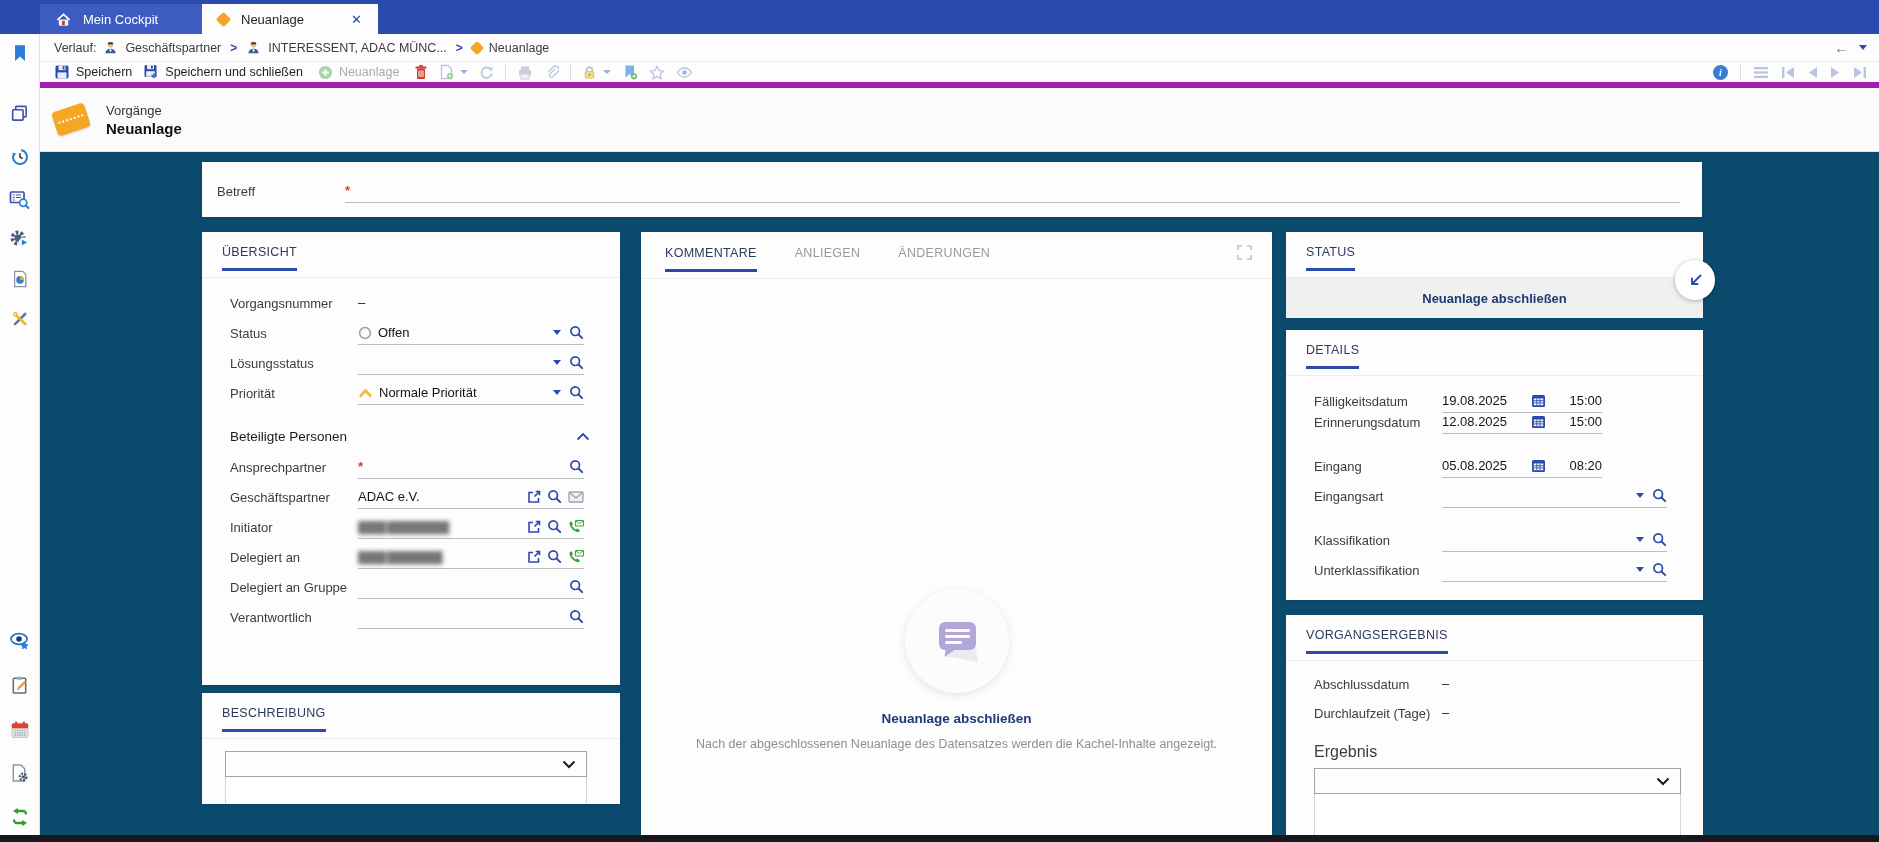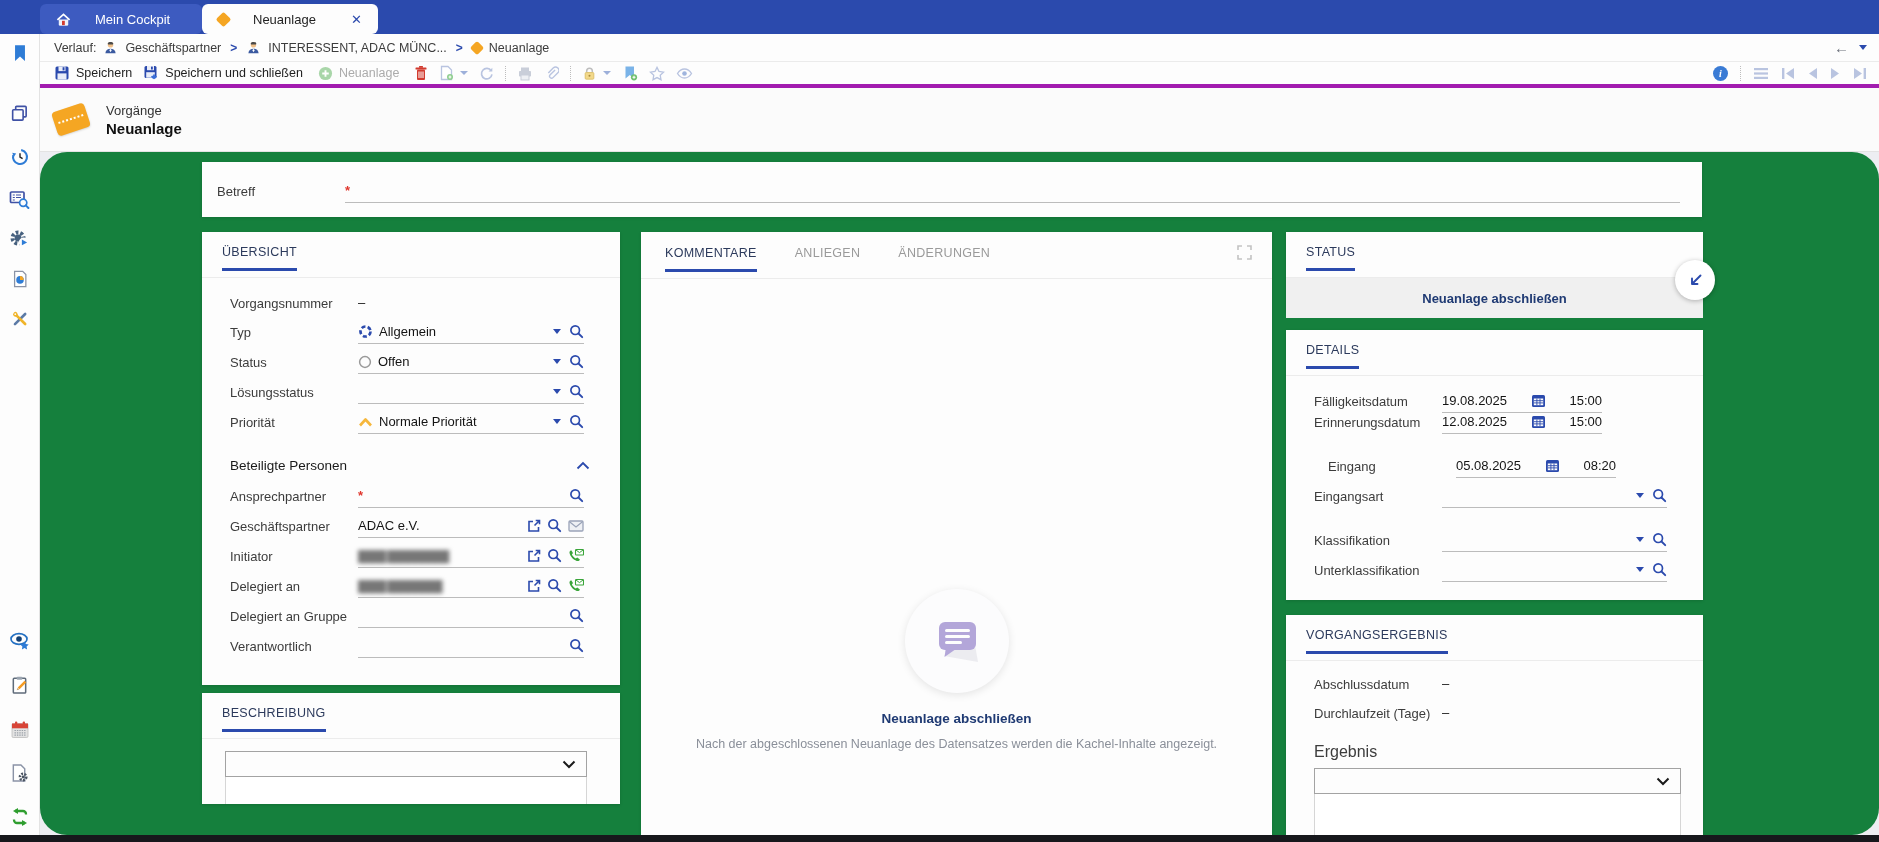--- a/index.html
+++ b/index.html
@@ -3,38 +3,38 @@
 <meta charset="utf-8">
 <style>
   * { margin:0; padding:0; box-sizing:border-box; }
   html,body { width:1879px; height:842px; overflow:hidden;
     font-family:"Liberation Sans","DejaVu Sans",sans-serif; background:#edeef2; }
   .app { position:relative; width:1879px; height:842px; background:#edeef2; }
 
   
   .topbar { position:absolute; left:0; top:0; width:1879px; height:34px; background:#2b4aad; }
   .topbar .tabs { position:absolute; left:40px; bottom:0; display:flex; height:30px; }
-  .wtab { display:flex; align-items:center; gap:24px; padding:0 16px; font-size:13px; cursor:default;border-radius:6px; }
+  .wtab { display:flex; align-items:center; gap:12px; padding:0 16px; font-size:13px; cursor:default; }
   .wtab.inactive { background:#3d5bc0; color:#fff; width:162px; }
   .wtab.active { background:#fdfdfd; color:#1f1f1f; width:176px; }
   .wtab .close { margin-left:auto; color:#2b4aad; font-weight:bold; font-size:13px; }
 
   
   .crumbrow { position:absolute; left:40px; top:34px; right:0; height:28px; background:#fdfdfd;
     border-bottom:1px solid #ebebeb; display:flex; align-items:center; padding:0 12px 0 14px;
     font-size:12.5px; color:#3c3c3c; gap:7px; }
   .crumb-sep { color:#2b4aad; font-weight:bold; font-size:12px; padding:0 2px; }
   .crumbrow .right { margin-left:auto; display:flex; align-items:center; gap:10px; }
   .back-arrow { color:#6a6f7a; font-size:15px; line-height:1; }
   .mini-caret { width:0;height:0;border-left:4px solid transparent;border-right:4px solid transparent;
     border-top:5px solid #2b4aad; }
 
   
   .toolbar { position:absolute; left:40px; top:62px; right:0; height:26px; background:#fdfdfd;
-    border-bottom:4px solid #a21caf; display:flex; align-items:center; padding:0 12px 0 14px;
+    border-bottom:6px solid #a21caf; display:flex; align-items:center; padding:0 12px 0 14px;
     font-size:12.5px; color:#1f1f1f; gap:11px; }
   .tbtn { display:flex; align-items:center; gap:6px; cursor:default; }
   .tbtn.disabled { color:#ababab; }
   .vsep { width:1px; height:15px; border-left:1px dotted #bdbdbd; }
   .caret-sm { width:0;height:0;border-left:4px solid transparent;border-right:4px solid transparent;
     border-top:4.5px solid #9db0da; }
   .toolbar .right { margin-left:auto; display:flex; align-items:center; gap:12px; }
   .info-circle { width:15px;height:15px;border-radius:50%;background:#3a7bd5;color:#fff;
     font-size:10px;font-weight:bold;display:flex;align-items:center;justify-content:center;
     font-family:"Liberation Serif",serif; font-style:italic; }
@@ -49,21 +49,21 @@
   .pagehead { position:absolute; left:40px; top:88px; right:0; height:64px; background:#fbfbfb;
     border-bottom:1px solid #e3e3e3; display:flex; align-items:center; padding-left:14px; }
   .ticket { width:34px; height:25px; background:#f5a623; border-radius:4px; transform:rotate(-18deg);
     position:relative; margin-right:18px; box-shadow:0 1px 2px rgba(0,0,0,.15); }
   .ticket::after { content:""; position:absolute; left:4px; right:4px; top:11px;
     border-top:2px dotted #fff; }
   .pagehead .cat { font-size:13px; color:#333; }
   .pagehead .ttl { font-size:15px; font-weight:bold; color:#111; margin-top:2px; }
 
   
-  .content { position:absolute; left:40px; top:152px; right:0; bottom:7px; background:#15803d;border-radius:27px; }
+  .content { position:absolute; left:40px; top:152px; right:0; bottom:7px; background:#0c4a6e; }
   .card { position:absolute; background:#fdfdfd; box-shadow:0 1px 3px rgba(0,0,0,.14); }
 
   .sect-head { border-bottom:1px solid #ececec; padding:13px 20px 8px 20px; display:flex; }
   .sect-tab { display:inline-block; font-size:12.5px; color:#2c3a5c; letter-spacing:.3px;
     padding-bottom:9px; border-bottom:3px solid #2b4aad; margin-bottom:-2px; }
   .sect-tab.off { color:#9a9a9a; border-bottom:3px solid transparent; }
   .mid-tabs { gap:38px; padding-left:24px; align-items:flex-end; }
   .mid-tabs .expand { margin-left:auto; align-self:center; padding-bottom:6px; }
 
   .row { display:flex; align-items:flex-end; padding:0 36px 0 28px; }
@@ -371,35 +371,20 @@
       </div>
 
       <div class="row" style="margin-top:16px;">
         <div class="lbl">Vorgangsnummer</div>
         <div class="ctrl noline">
           <span>–</span>
             <span class="spacer"></span>
         </div>
       </div>
 
-      <div class="row" style="margin-top:8px;">
-        <div class="lbl">Typ</div>
-        <div class="ctrl">
-          <svg width="15" height="15" viewBox="0 0 15 15">
-            <circle cx="7.5" cy="7.5" r="5" fill="none" stroke="#2b4aad" stroke-width="2.7" stroke-dasharray="4 2.3"></circle>
-          </svg>
-          <span>Allgemein</span>
-          <span class="spacer"></span>
-          <span class="caret"></span>
-          <svg width="15" height="15" viewBox="0 0 15 15">
-            <circle cx="6.2" cy="6.2" r="4.3" fill="none" stroke="#2b4aad" stroke-width="1.7"></circle>
-            <path d="M9.5 9.5l3.7 3.7" stroke="#2b4aad" stroke-width="1.9" stroke-linecap="round"></path>
-          </svg>
-        </div>
-      </div>
 
       <div class="row" style="margin-top:9px;">
         <div class="lbl">Status</div>
         <div class="ctrl">
           <svg width="14" height="14" viewBox="0 0 14 14">
             <circle cx="7" cy="7" r="5.4" fill="none" stroke="#9a9a9a" stroke-width="1.5"></circle>
           </svg>
           <span>Offen</span>
           <span class="spacer"></span>
           <span class="caret"></span>
@@ -622,21 +607,21 @@
           <svg width="15" height="15" viewBox="0 0 15 15">
             <rect x="1" y="2" width="13" height="12" rx="1.5" fill="#2b4aad"></rect>
             <rect x="2.8" y="5.5" width="9.4" height="6.7" fill="#fdfdfd"></rect>
             <path d="M2.8 7.7h9.4M2.8 9.9h9.4M5.9 5.5v6.7M9 5.5v6.7" stroke="#2b4aad" stroke-width="0.9"></path>
           </svg>
           <span>15:00</span>
         </div>
         <div style="flex:1;"></div>
       </div>
 
-      <div class="row" style="margin-top:23px;margin-left:14px;">
+      <div class="row" style="margin-top:23px;">
         <div class="lbl">Eingang</div>
         <div class="ctrl" style="flex:0 0 160px; justify-content:space-between;">
           <span>05.08.2025</span>
           <svg width="15" height="15" viewBox="0 0 15 15">
             <rect x="1" y="2" width="13" height="12" rx="1.5" fill="#2b4aad"></rect>
             <rect x="2.8" y="5.5" width="9.4" height="6.7" fill="#fdfdfd"></rect>
             <path d="M2.8 7.7h9.4M2.8 9.9h9.4M5.9 5.5v6.7M9 5.5v6.7" stroke="#2b4aad" stroke-width="0.9"></path>
           </svg>
           <span>08:20</span>
         </div>

